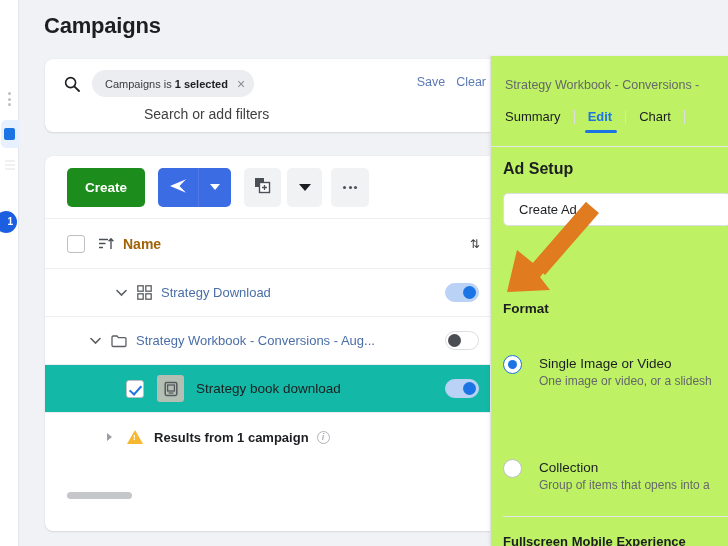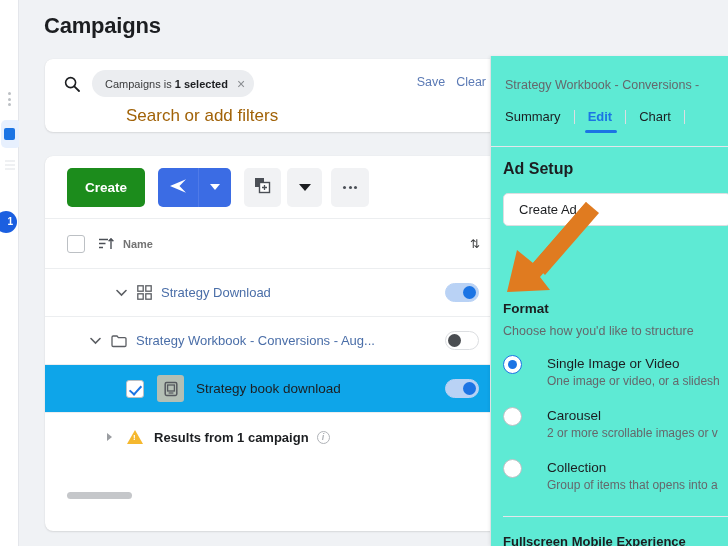--- a/index.html
+++ b/index.html
@@ -69,21 +69,21 @@
   .pill-text { font-size: 11px; color: #3a3b3c; white-space: nowrap; }
   .pill-text b { color: #1c1e21; font-weight: 700; }
   .pill-x {
     font-size: 14px; color: #8a8d91; line-height: 1; padding-left: 4px; cursor: pointer;
   }
   .filter-actions {
     position: absolute; right: 15px; top: 16px; display: flex; gap: 11px;
   }
   .filter-actions span { font-size: 12.5px; color: #5b7ab5; cursor: pointer; }
   .filter-sub {
-    position: absolute; left: 81px; top: 47px; font-size: 17px; color: #a16207;
+    position: absolute; left: 99px; top: 47px; font-size: 14px; color: #404040;
   }
 
   
   .table-card {
     position: absolute; left: 26px; top: 156px; width: 456px; height: 375px;
     background: #fff; border-radius: 8px;
     box-shadow: 0 1px 2px rgba(0,0,0,.10), 0 0 1px rgba(0,0,0,.08);
     overflow: hidden;
   }
   .toolbar {
@@ -135,30 +135,30 @@
     background: #fff; cursor: pointer; flex: none;
   }
   .cb.checked {
     border-color: #bcc0c4; position: relative; background:#fff;
   }
   .cb.checked::after {
     content:""; position: absolute; left: 5px; top: 2px; width: 5px; height: 10px;
     border: solid #1b74e4; border-width: 0 2px 2px 0; transform: rotate(42deg);
   }
   .sort-col-icon { margin-left: 14px; width: 16px; height: 14px; flex:none; }
-  .th-name { margin-left: 8px; font-size: 11px; font-weight: 700; color: #737373; }
+  .th-name { margin-left: 8px; font-size: 14px; font-weight: 700; color: #a16207; }
   .sort-arrows { margin-left: auto; font-size: 12px; color: #3a3b3c; letter-spacing:-1px; }
 
   
   .rows { position: absolute; left: 0; top: 113px; width: 100%; }
   .row {
     position: relative; height: 48px; display: flex; align-items: center;
     padding: 0 22px; border-bottom: 1px solid #eceef0; background: #fff;
   }
-  .row.selected { background: #0ea5e9; }
+  .row.selected { background: #14b8a6; }
   .row.last { border-bottom: none; }
   .chev {
     width: 13px; height: 13px; flex:none; display:flex; align-items:center; justify-content:center;
     cursor: pointer;
   }
   .chev svg { display:block; }
   .tri-right {
     width:0;height:0;border-top:4px solid transparent;border-bottom:4px solid transparent;
     border-left:5px solid #9a9da1;
   }
@@ -191,21 +191,21 @@
     font-style: italic; font-weight: 700; margin-left: 8px; flex:none;
   }
   .hscroll {
     position: absolute; left: 22px; bottom: 32px; width: 65px; height: 7px;
     border-radius: 4px; background: #c5c7ca; cursor: pointer;
   }
 
   
   .right-panel {
     position: absolute; left: 490px; top: 56px; width: 238px; height: 490px;
-    background: #5eead4; border-left: 1px solid #dfe1e5;
+    background: #bef264; border-left: 1px solid #dfe1e5;
     box-shadow: -1px 0 3px rgba(0,0,0,.06);
     overflow: hidden;
   }
   .rp-title {
     position: absolute; left: 14px; top: 22px; font-size: 12.5px; color: #65676b;
     white-space: nowrap;
   }
   .rp-tabs {
     position: absolute; left: 12px; top: 53px; display: flex; align-items: center;
   }
@@ -241,21 +241,21 @@
   .radio-item { position: absolute; left: 12px; display: flex; align-items: flex-start; }
   .radio {
     width: 19px; height: 19px; border-radius: 50%; border: 1.5px solid #bcc0c4;
     background: #fff; flex: none; position: relative; cursor: pointer; margin-top: 1px;
   }
   .radio.on { border-color: #1b74e4; }
   .radio.on::after {
     content:""; position:absolute; left: 3.5px; top: 3.5px; width: 9px; height: 9px;
     border-radius: 50%; background: #1b74e4;
   }
-  .radio-txt { margin-left: 25px; }
+  .radio-txt { margin-left: 17px; }
   .radio-title { font-size: 13.5px; color: #1c1e21; white-space: nowrap; }
   .radio-desc { font-size: 12px; color: #65676b; margin-top: 2px; white-space: nowrap; }
   .rp-divider2 {
     position: absolute; left: 12px; top: 460px; width: 226px; height: 1px; background: #e4e6eb;
   }
   .fs-h3 {
     position: absolute; left: 12px; top: 478px; font-size: 13px; font-weight: 700; color: #1c1e21;
   }
 
   
@@ -439,37 +439,29 @@
 
     <div class="rp-divider"></div>
 
     <div class="rp-h2">Ad Setup</div>
 
     <div class="create-ad-box">
       <span>Create Ad</span>
     </div>
 
     <div class="fmt-h3">Format</div>
-    <div class="fmt-sub">Choose how you'd like to structure</div>
 
     <div class="radio-item" style="top:298px">
       <span class="radio on"></span>
       <span class="radio-txt">
         <span class="radio-title">Single Image or Video</span>
         <span class="radio-desc" style="display:block">One image or video, or a slidesh</span>
       </span>
     </div>
 
-    <div class="radio-item" style="top:350px">
-      <span class="radio"></span>
-      <span class="radio-txt">
-        <span class="radio-title">Carousel</span>
-        <span class="radio-desc" style="display:block">2 or more scrollable images or v</span>
-      </span>
-    </div>
 
     <div class="radio-item" style="top:402px">
       <span class="radio"></span>
       <span class="radio-txt">
         <span class="radio-title">Collection</span>
         <span class="radio-desc" style="display:block">Group of items that opens into a</span>
       </span>
     </div>
 
     <div class="rp-divider2"></div>

